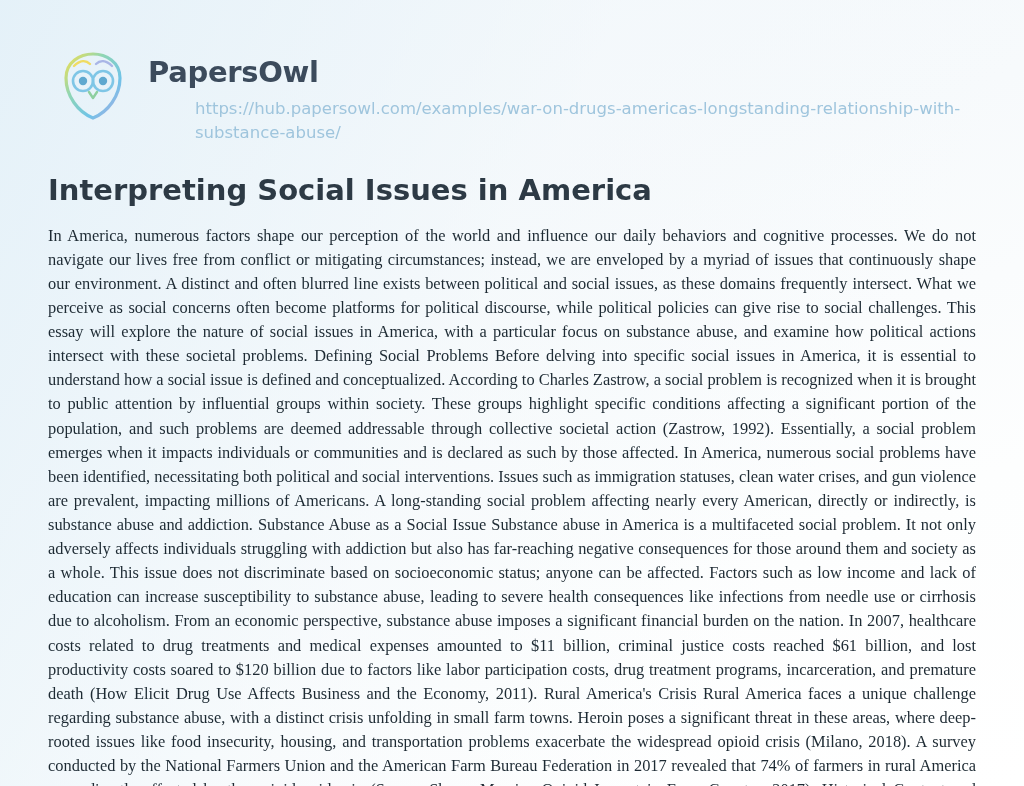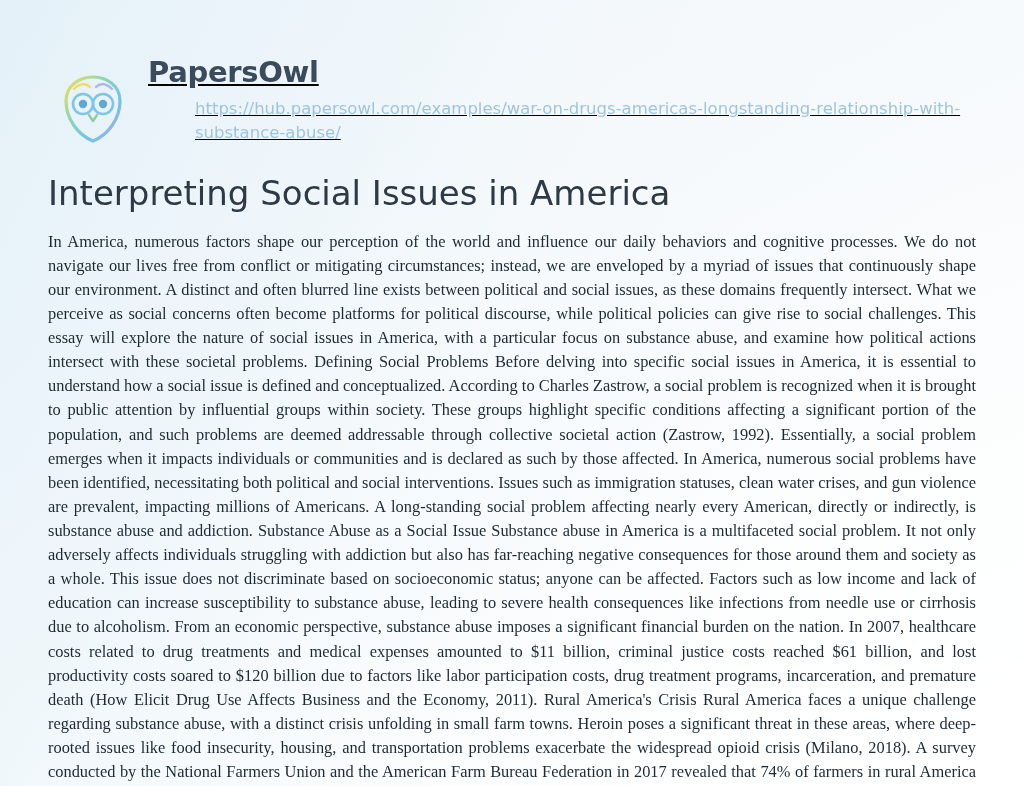--- a/index.html
+++ b/index.html
@@ -27,24 +27,23 @@
     background: linear-gradient(115deg, rgba(226,240,248,0.85) 0%, rgba(243,248,251,0.5) 45%, rgba(255,255,255,0) 75%);
     pointer-events: none;
   }
   .content {
     position: relative;
     padding: 44px 48px 0 48px;
   }
   
   .header {
     display: flex;
-    align-items: flex-end;
+    align-items: flex-start;
     gap: 18px;
     padding-left: 8px;
-    text-decoration: underline;
   }
   .logo-mark {
     width: 74px;
     height: 74px;
     flex: 0 0 74px;
     position: relative;
     margin-top: 4px;
   }
   .logo-mark svg { display: block; }
   .brand-block {
@@ -67,22 +66,22 @@
     max-width: 790px;
     word-break: break-word;
     margin-left: 47px;
   }
   
   .article {
     margin-top: 28px;
   }
   .doc-title {
     font-family: "DejaVu Sans", sans-serif;
-    font-size: 34px;
-    font-weight: normal;
+    font-size: 29px;
+    font-weight: bold;
     color: #2d3a45;
     margin: 0 0 16px 0;
     line-height: 1.2;
   }
   .body-text {
     font-family: "Liberation Serif", serif;
     font-size: 16.4px;
     line-height: 1.47;
     color: #1d2a33;
     text-align: justify;

